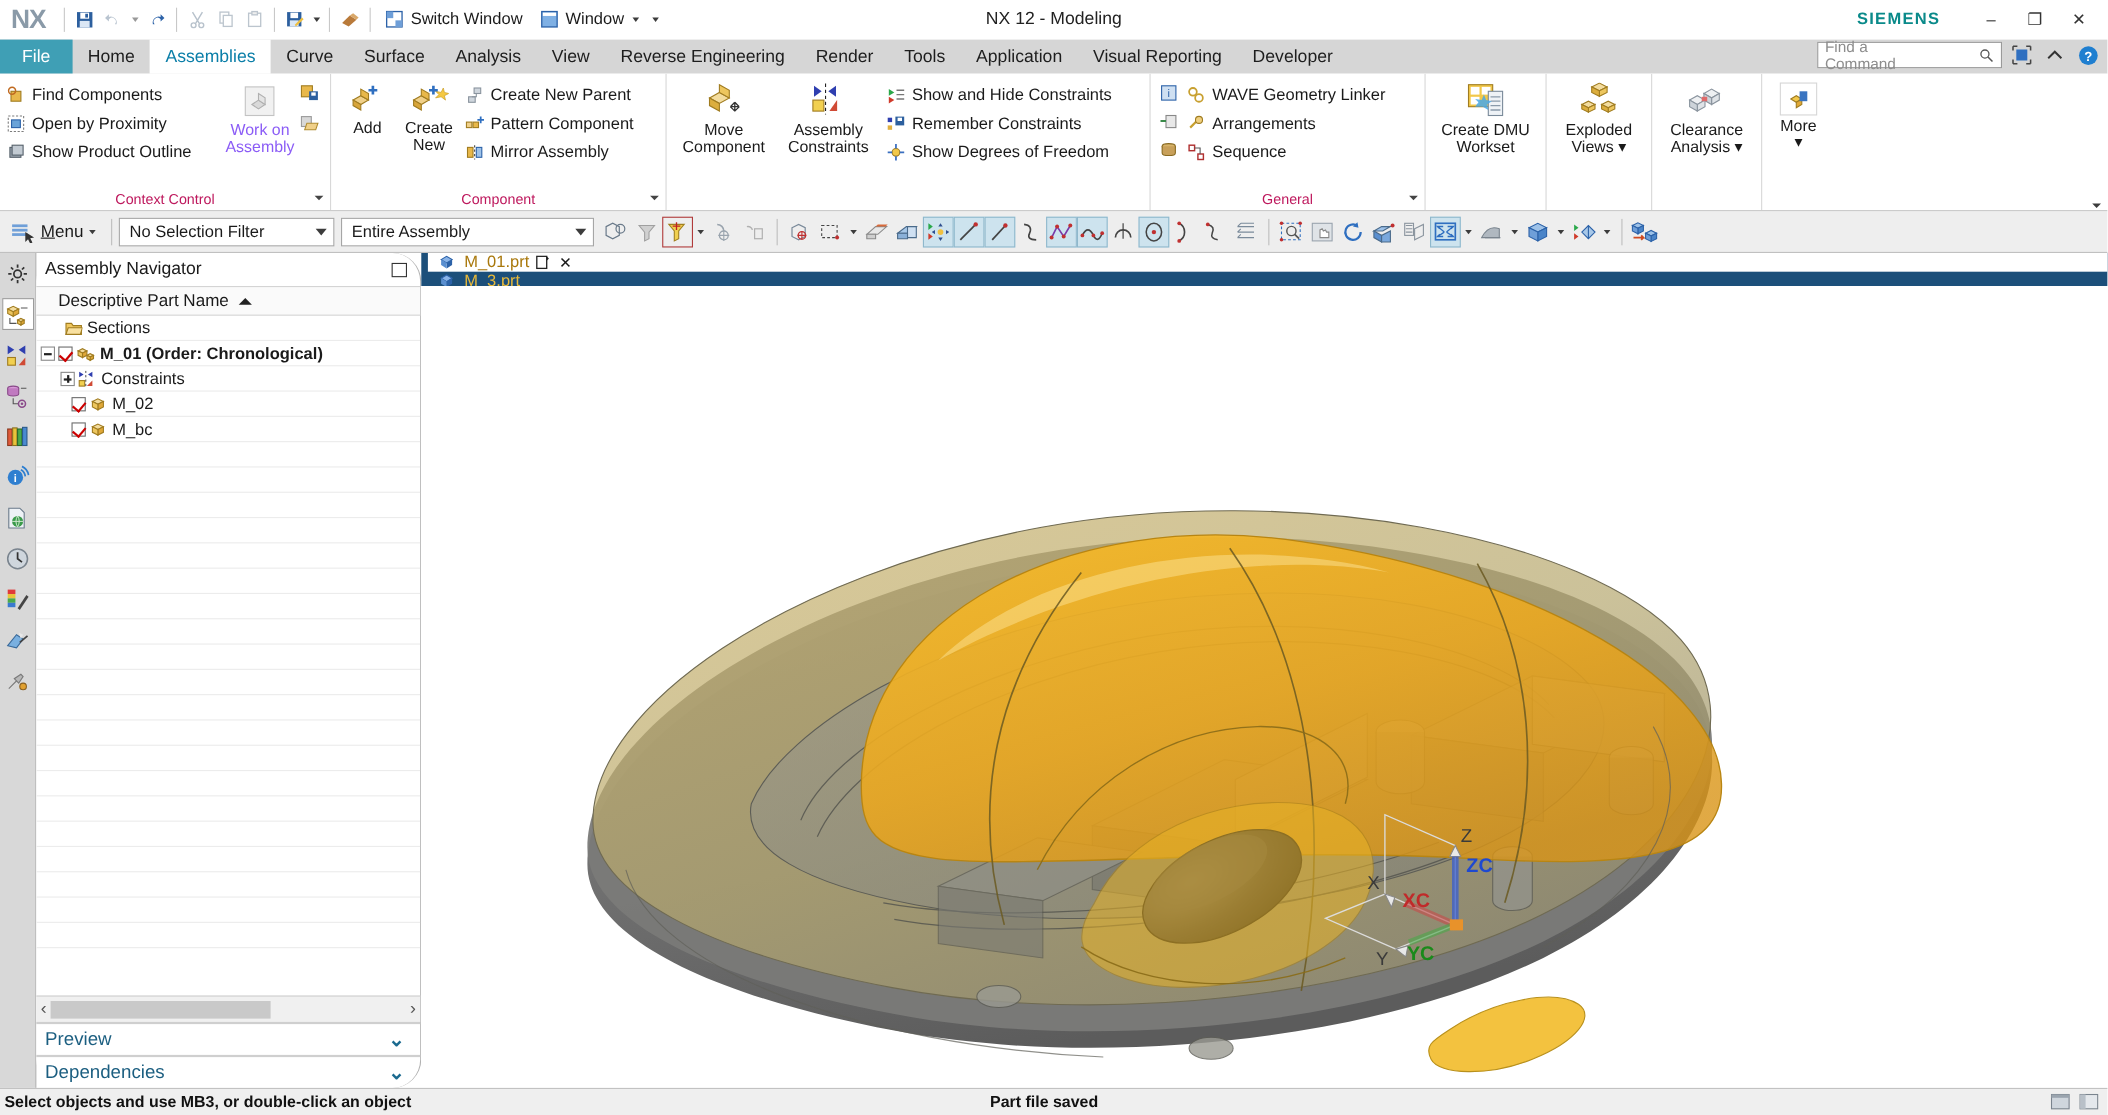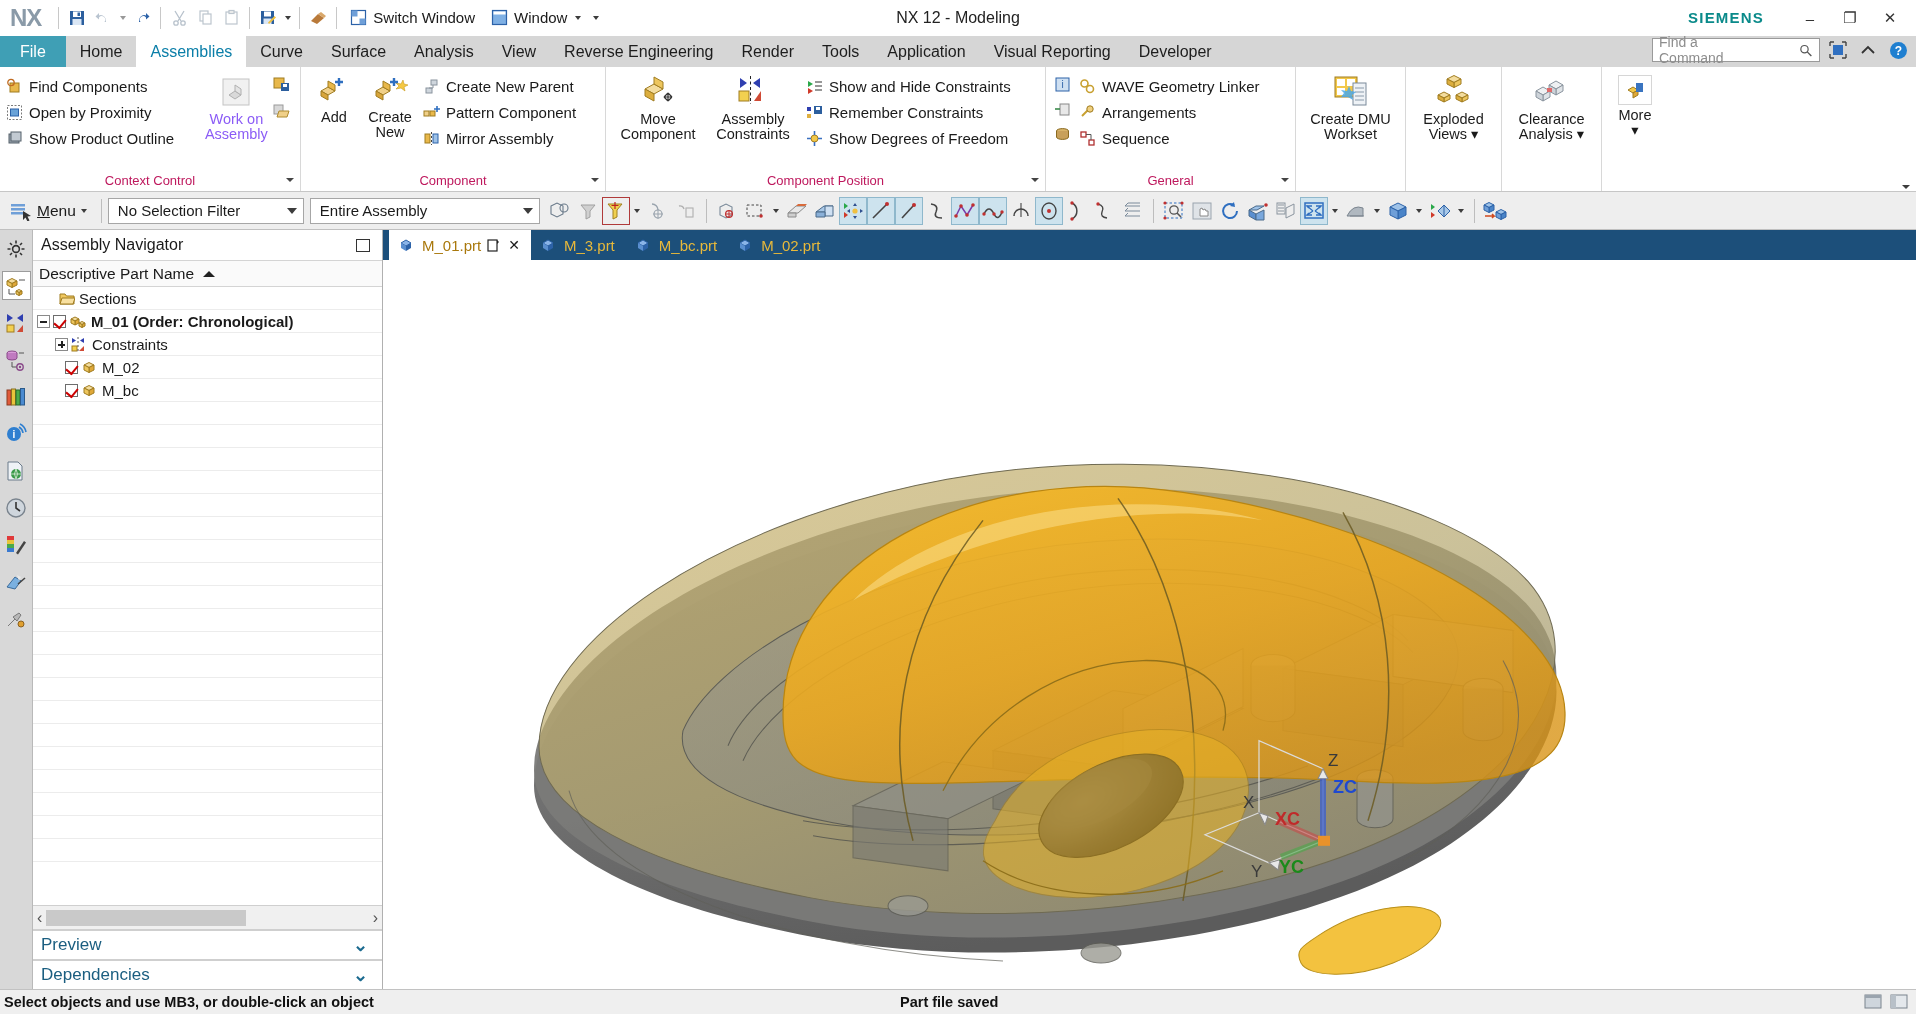--- a/index.html
+++ b/index.html
@@ -107,27 +107,27 @@
   
   .main { flex:1; display:flex; min-height:0; background:#fff; }
 
   
   .resbar { width:33px; background:#d8d8d8; display:flex; flex-direction:column; align-items:center;
             padding-top:4px; gap:8px; border-right:1px solid #b9b9b9; }
   .resbtn { width:29px;height:29px;display:flex;align-items:center;justify-content:center; }
   .resbtn.active { background:#fff; border:1px solid #9c9c9c; }
 
   
-  .navpanel { width:350px; background:#fff; display:flex; flex-direction:column; border-right:1px solid #b0b0b0;}
+  .navpanel { width:350px; background:#fff; display:flex; flex-direction:column; border-right:1px solid #b0b0b0;border-radius:26px;}
   .nav-head { height:30px; display:flex; align-items:center; justify-content:space-between;
               padding:0 12px 0 8px; font-size:16px; }
   .pin { width:14px;height:13px;border:1.6px solid #333; }
   .nav-col {
     height:27px; background:#fafafa; border-top:1px solid #d4d4d4; border-bottom:1px solid #d4d4d4;
-    display:flex; align-items:center; gap:9px; padding-left:6px; font-size:15.5px;
+    display:flex; align-items:center; gap:9px; padding-left:20px; font-size:15.5px;
   }
   .tri-up { width:0;height:0;border-left:6px solid transparent;border-right:6px solid transparent;border-bottom:6px solid #222; }
   .nav-tree { flex:1; overflow:hidden; position:relative;}
   .trow { height:23px; display:flex; align-items:center; font-size:15px; border-bottom:1px solid #ececec; padding-left:4px;}
   .trow.bold { font-weight:bold; }
   .trow.empty { }
   .expander { width:13px;height:13px;border:1px solid #8a8a8a;background:#fff;position:relative;margin-right:3px; flex:0 0 13px;}
   .expander::before{content:"";position:absolute;left:2px;top:5.5px;width:7px;height:1.5px;background:#222;}
   .expander.plus::after{content:"";position:absolute;left:5.2px;top:2.5px;width:1.5px;height:7px;background:#222;}
   .cbx { width:13px;height:13px;border:1px solid #6d6d6d;background:#fff;position:relative;margin-right:4px;flex:0 0 13px;}
@@ -142,21 +142,21 @@
   }
   .hs-thumb { height:16px; background:#c9c9c9; }
   .nav-sec {
     height:30px; display:flex; align-items:center; justify-content:space-between; padding:0 14px 0 8px;
     font-size:17px; color:#1b5e80; border-top:2px solid #cfcfcf;
   }
   .chev-d { color:#1b6a8f; font-weight:bold; font-size:18px; }
 
   
   .viewcol { flex:1; display:flex; flex-direction:column; min-width:0; }
-  .doctabs { height:30px; background:#1c4f7a; display:flex; align-items:stretch; padding-left:6px;}
+  .doctabs { height:30px; background:#1c4f7a; display:flex; align-items:stretch; padding-left:6px;flex-direction:column;}
   .dtab { display:flex; align-items:center; gap:6px; padding:0 11px; font-size:15px; color:#f0c44a; }
   .dtab.active { background:#fff; color:#b8860b; }
   .dtab .fname { color:#e8b93a; }
   .dtab.active .fname { color:#a9780c; }
   .dtab .tclose { color:#1a1a1a; font-size:14px; margin-left:2px;}
   .viewport { flex:1; position:relative; overflow:hidden; background:#ffffff; }
 
   
   .statusbar {
     flex:0 0 25px; background:#efefef; border-top:1px solid #c2c2c2;
@@ -464,24 +464,20 @@
             <span>Remember Constraints</span>
           </div>
           <div class="sitem">
             <svg class="ic" width="17" height="17" viewBox="0 0 17 17">
                 <circle cx="8.5" cy="8.5" r="3.5" fill="#f2c84a" stroke="#a07c20"></circle>
                 <path d="M8.5 1 v4 M8.5 12 v4 M1 8.5 h4 M12 8.5 h4" stroke="#3a6fc0" stroke-width="1.6"></path>
               </svg>
             <span>Show Degrees of Freedom</span>
           </div>
         </div>
-      </div>
-      <div class="rgroup-title">
-        <span>Component Position</span>
-        <div class="caret-d"></div>
       </div>
     </div>
 
     <div class="rgroup" style="width:250px">
       <div class="rgroup-body">
         <div class="vstack-sm" style="gap:5px">
           <div>
             <svg width="17" height="17" viewBox="0 0 17 17">
                 <rect x="2" y="2" width="13" height="13" fill="#cfe0f2" stroke="#2c62a8"></rect>
                 <text x="8.5" y="12" font-size="10" fill="#2c62a8" text-anchor="middle" font-family="Liberation Sans">i</text>

